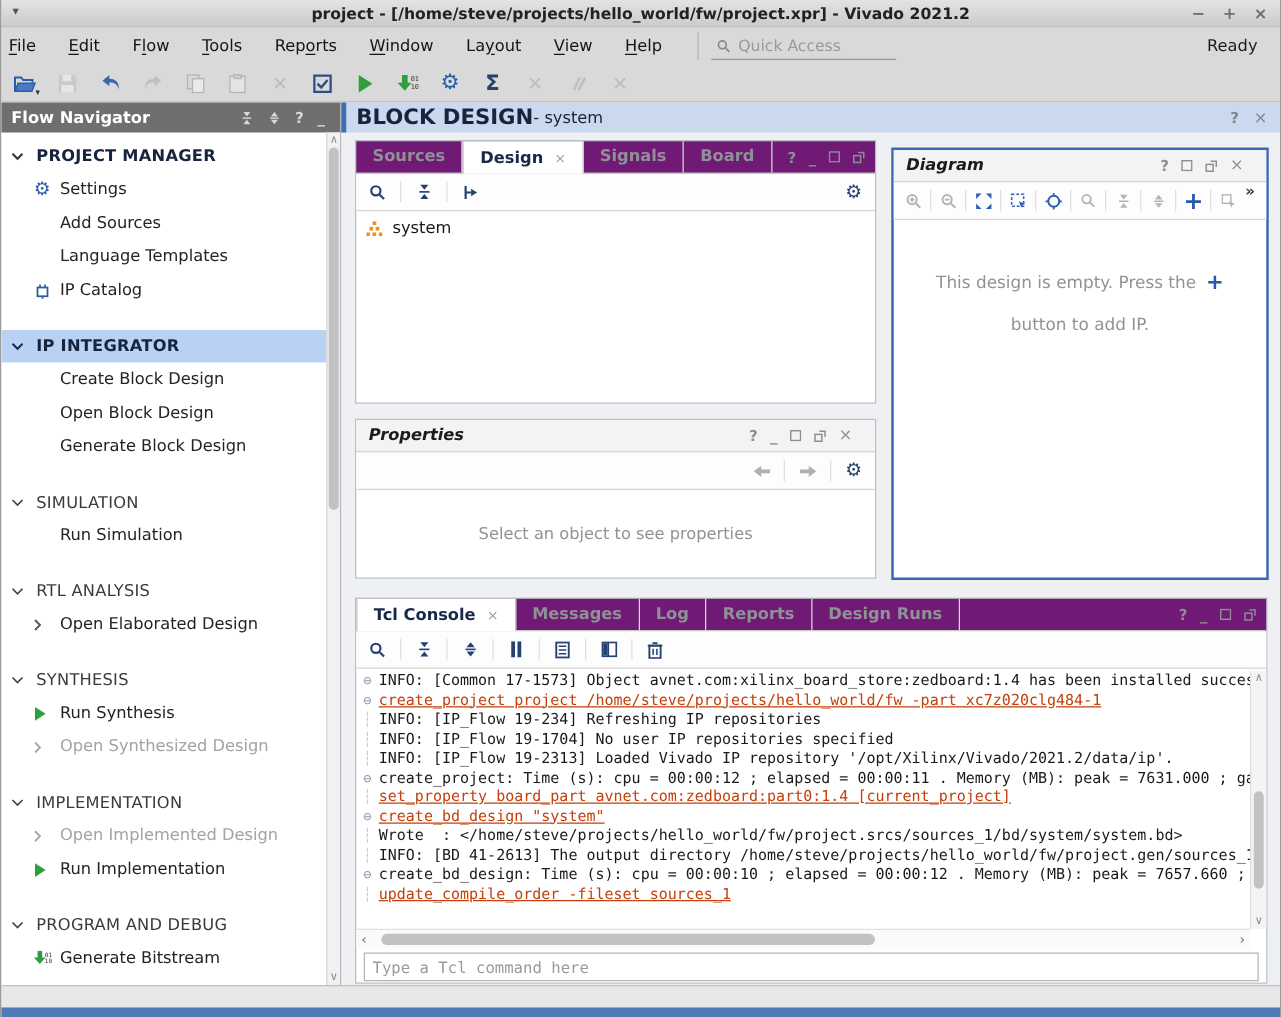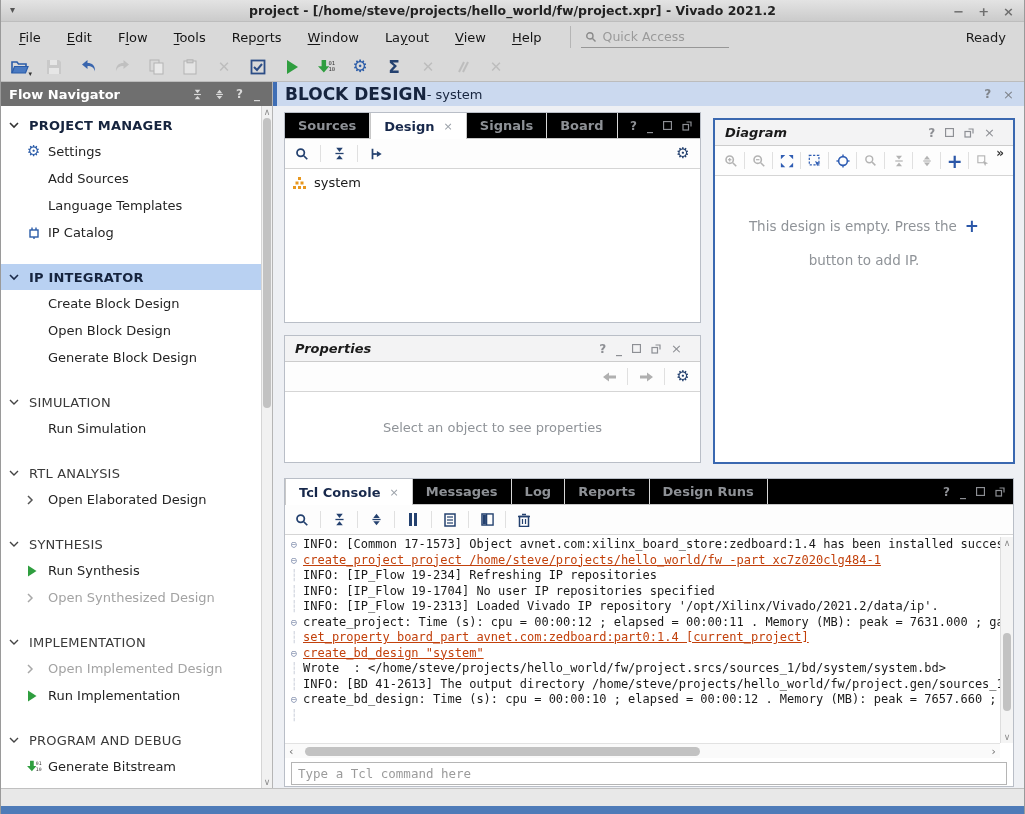--- a/index.html
+++ b/index.html
@@ -8,21 +8,21 @@
   .window { position:relative; width:1025px; height:814px; overflow:hidden; background:#d9d9d9; border-left:1px solid #9a9a9a; border-right:1px solid #9a9a9a; }
 
   
   .titlebar { position:absolute; left:0; top:0; right:0; height:22px; background:linear-gradient(#e3e3e3,#cbcbcb); display:flex; align-items:center; border-bottom:1px solid #bdbdbd; }
   .title-menu-tri { position:absolute; left:9px; top:4px; color:#555; font-size:10px; }
   .title-text { flex:1; text-align:center; font-weight:bold; font-size:12.5px; color:#222; }
   .win-ctrls { position:absolute; right:10px; top:0; height:22px; display:flex; align-items:center; gap:14px; color:#6f6f6f; font-size:13px; font-weight:bold; }
   .win-ctrls span { cursor:default; }
 
   
-  .menubar { position:absolute; left:0; top:22px; right:0; height:30px; display:flex; align-items:center; background:#d9d9d9; padding-left:18px; }
+  .menubar { position:absolute; left:0; top:22px; right:0; height:30px; display:flex; align-items:center; background:#d9d9d9; padding-left:6px; }
   .menu-item { margin-right:26px; font-size:13px; color:#151515; cursor:default; white-space:nowrap; }
   .menu-item u { text-decoration:underline; text-underline-offset:2px; }
   .vsep { width:1px; height:22px; background:#b5b5b5; margin:0 2px; }
   .quick-access { display:flex; align-items:center; gap:6px; margin-left:8px; width:148px; height:21px; border-bottom:1px solid #979797; padding:0 4px; color:#9a9a9a; font-size:12.5px; }
   .ready { margin-left:auto; margin-right:18px; font-size:13px; color:#1d1d1d; }
 
   
   .toolbar { position:absolute; left:0; top:52px; right:0; height:30px; background:#d9d9d9; border-bottom:1px solid #bcbcbc; display:flex; align-items:center; padding-left:8px; gap:12px; }
   .tbtn { width:22px; height:22px; display:flex; align-items:center; justify-content:center; position:relative; cursor:default; }
   .tbtn .dd { position:absolute; right:-1px; bottom:0px; font-size:7px; color:#333; }
@@ -53,21 +53,21 @@
   .gear-glyph { color:#2b5ca8; font-size:15px; line-height:1; }
 
   
   .main { position:absolute; left:272px; top:82px; width:753px; height:706px; background:#eef0f4; }
   .bd-header { position:absolute; left:0; top:0; right:0; height:24px; background:#cbd9ef; border-left:4px solid #3f6eb5; display:flex; align-items:center; padding-left:8px; }
   .bd-title { font-weight:bold; font-size:17px; color:#16243e; }
   .bd-sub { font-size:13px; color:#16243e; }
   .bd-hicons { margin-left:auto; margin-right:12px; display:flex; gap:12px; color:#7d8globe; color:#80858c; font-size:12px; }
 
   .panel { position:absolute; background:#fff; border:1px solid #b9bec7; }
-  .tabbar { height:26px; background:#000000; border-bottom:1px solid #c8c8c8; display:flex; align-items:stretch;justify-content:space-between; }
+  .tabbar { height:26px; background:#701a75; border-bottom:1px solid #c8c8c8; display:flex; align-items:stretch;justify-content:space-between; }
   .tab { display:flex; align-items:center; padding:0 13px; font-size:13px; font-weight:bold; color:#8e9196; border-right:1px solid #d7d7d7; cursor:default; white-space:nowrap; }
   .tab.active { background:#fff; color:#17284b; border-left:1px solid #c8c8c8; border-right:1px solid #c8c8c8; margin-bottom:-1px; }
   .tabx { margin-left:9px; color:#9aa0a8; font-size:11px; font-weight:normal; }
   .panel-hicons { margin-left:auto; display:flex; align-items:center; gap:10px; color:#8d8f94; font-size:12px; margin-right:8px; }
   .ptoolbar { height:30px; border-bottom:1px solid #d5d5d5; display:flex; align-items:center; padding:0 7px; gap:8px; background:#fdfdfd; }
   .tsep { width:1px; height:17px; background:#e0e0e0; }
   .pico { width:20px; height:20px; display:flex; align-items:center; justify-content:center; cursor:default; }
   .phead { height:26px; background:#f3f3f4; border-bottom:1px solid #cccccc; display:flex; align-items:center; padding:0 10px; }
   .phead .ptitle { font-weight:bold; font-size:13px; color:#1b1b1b;font-style:italic; }
 
@@ -723,21 +723,21 @@
         <div class="cline"><span class="gut">⊖</span><span class="ctext cmd">create_project project /home/steve/projects/hello_world/fw -part xc7z020clg484-1</span></div>
         <div class="cline"><span class="gut dots">┆</span><span class="ctext info">INFO: [IP_Flow 19-234] Refreshing IP repositories</span></div>
         <div class="cline"><span class="gut dots">┆</span><span class="ctext info">INFO: [IP_Flow 19-1704] No user IP repositories specified</span></div>
         <div class="cline"><span class="gut dots">┆</span><span class="ctext info">INFO: [IP_Flow 19-2313] Loaded Vivado IP repository '/opt/Xilinx/Vivado/2021.2/data/ip'.</span></div>
         <div class="cline"><span class="gut">⊖</span><span class="ctext info">create_project: Time (s): cpu = 00:00:12 ; elapsed = 00:00:11 . Memory (MB): peak = 7631.000 ; ga</span></div>
         <div class="cline"><span class="gut dots">┆</span><span class="ctext cmd">set_property board_part avnet.com:zedboard:part0:1.4 [current_project]</span></div>
         <div class="cline"><span class="gut">⊖</span><span class="ctext cmd">create_bd_design "system"</span></div>
         <div class="cline"><span class="gut dots">┆</span><span class="ctext info">Wrote  : &lt;/home/steve/projects/hello_world/fw/project.srcs/sources_1/bd/system/system.bd&gt;</span></div>
         <div class="cline"><span class="gut dots">┆</span><span class="ctext info">INFO: [BD 41-2613] The output directory /home/steve/projects/hello_world/fw/project.gen/sources_1</span></div>
         <div class="cline"><span class="gut">⊖</span><span class="ctext info">create_bd_design: Time (s): cpu = 00:00:10 ; elapsed = 00:00:12 . Memory (MB): peak = 7657.660 ;</span></div>
-        <div class="cline"><span class="gut dots">┆</span></div>
+        <div class="cline"><span class="gut dots">┆</span><span class="ctext cmd">update_compile_order -fileset sources_1</span></div>
       </div>
 
       <div class="vscroll">
         <span class="sarrow" style="top:1px">∧</span>
         <div class="vthumb"></div>
         <span class="sarrow" style="bottom:1px">∨</span>
       </div>
       <div class="hscroll">
         <span class="sarrow" style="left:4px">‹</span>
         <div class="hthumb"></div>

